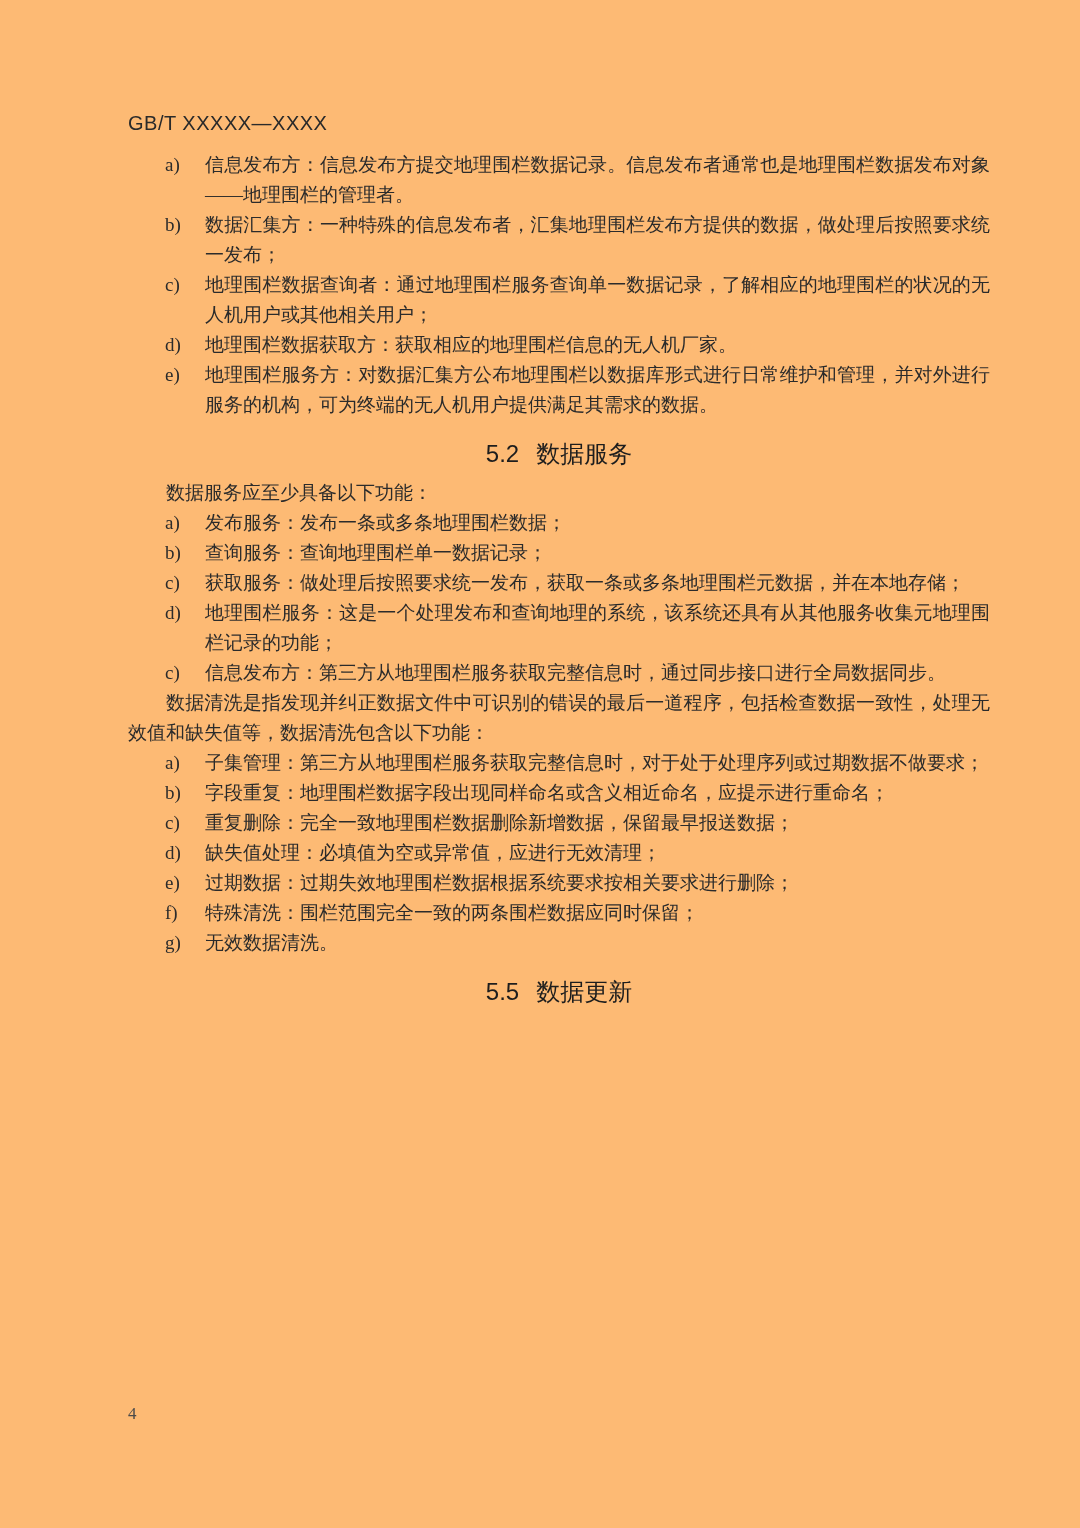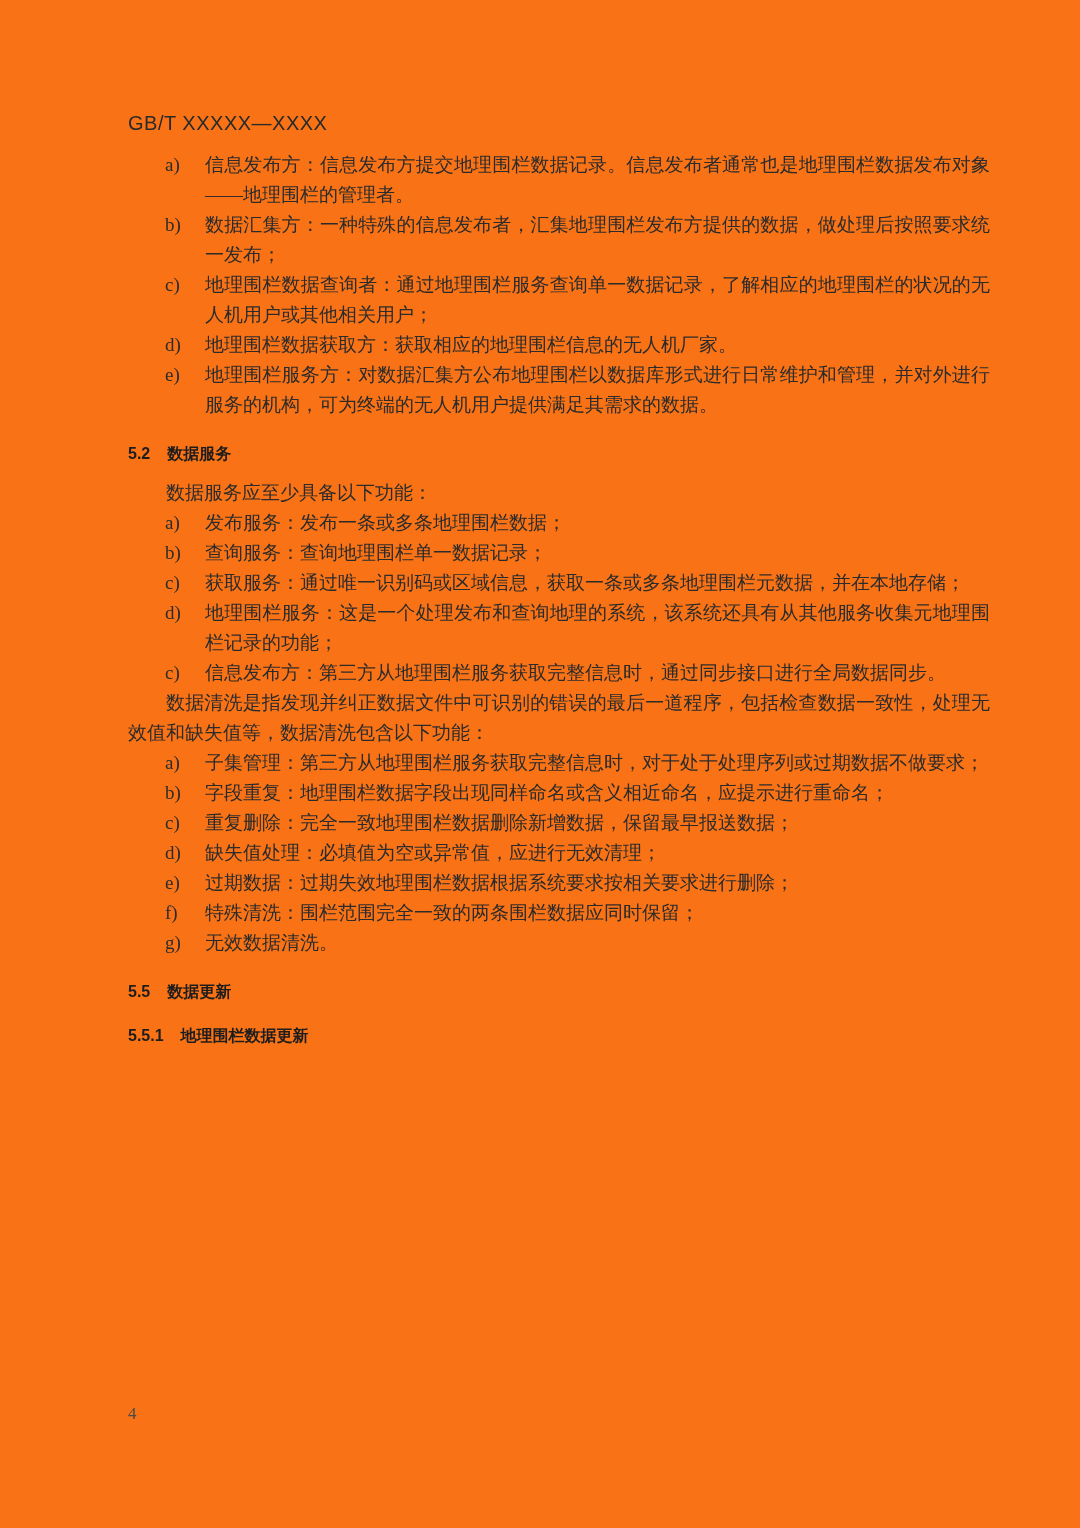--- a/index.html
+++ b/index.html
@@ -8,21 +8,21 @@
     height: 1528px;
     background: #ffffff;
     font-family: "Liberation Serif", "DejaVu Serif", serif;
     color: #262626;
     position: relative;
     overflow: hidden;
   }
   .page {
     position: absolute;
     inset: 0;
-    background: #f97316;
+    background: #fdba74;
     box-sizing: border-box;
     padding: 112px 90px 0 128px;
   }
   .doc-header {
     font-family: "Liberation Sans", "DejaVu Sans", sans-serif;
     font-size: 20px;
     font-weight: 500;
     letter-spacing: 0.5px;
     color: #2a2a2a;
     margin: 0 0 16px 0;
@@ -47,26 +47,27 @@
     flex: 0 0 40px;
     margin-left: 37px;
     font-family: "Liberation Serif", "DejaVu Serif", serif;
   }
   .list-text {
     flex: 1;
     text-align: justify;
   }
   .sec-heading {
     font-family: "Liberation Sans", "DejaVu Sans", sans-serif;
-    font-size: 16px;
-    font-weight: 700;
+    font-size: 24px;
+    font-weight: 400;
     color: #1d1d1d;
     margin: 22px 0 12px 0;
     line-height: 24px;
     display: flex;
+    justify-content: center;
   }
   .sec-heading .sec-number { margin-right: 17px; }
   .sub-heading { margin-top: 20px; }
   .page-number {
     position: absolute;
     left: 128px;
     top: 1404px;
     font-size: 17px;
     color: #4a4a4a;
     font-family: "Liberation Serif", "DejaVu Serif", serif;
@@ -114,21 +115,21 @@
     <div class="list-row">
       <span class="list-label">a)</span>
       <span class="list-text">发布服务：发布一条或多条地理围栏数据；</span>
     </div>
     <div class="list-row">
       <span class="list-label">b)</span>
       <span class="list-text">查询服务：查询地理围栏单一数据记录；</span>
     </div>
     <div class="list-row">
       <span class="list-label">c)</span>
-      <span class="list-text">获取服务：通过唯一识别码或区域信息，获取一条或多条地理围栏元数据，并在本地存储；</span>
+      <span class="list-text">获取服务：做处理后按照要求统一发布，获取一条或多条地理围栏元数据，并在本地存储；</span>
     </div>
     <div class="list-row">
       <span class="list-label">d)</span>
       <span class="list-text">地理围栏服务：这是一个处理发布和查询地理的系统，该系统还具有从其他服务收集元地理围栏记录的功能；</span>
     </div>
     <div class="list-row">
       <span class="list-label">c)</span>
       <span class="list-text">信息发布方：第三方从地理围栏服务获取完整信息时，通过同步接口进行全局数据同步。</span>
     </div>
   </div>
@@ -168,20 +169,16 @@
   </div>
 
 
 
 
   <div class="sec-heading">
     <span class="sec-number">5.5</span>
     <span class="sec-title">数据更新</span>
   </div>
 
-  <div class="sec-heading sub-heading">
-    <span class="sec-number">5.5.1</span>
-    <span class="sec-title">地理围栏数据更新</span>
-  </div>
 
   <div class="page-number">4</div>
 
 </div>
 
 </body></html>

